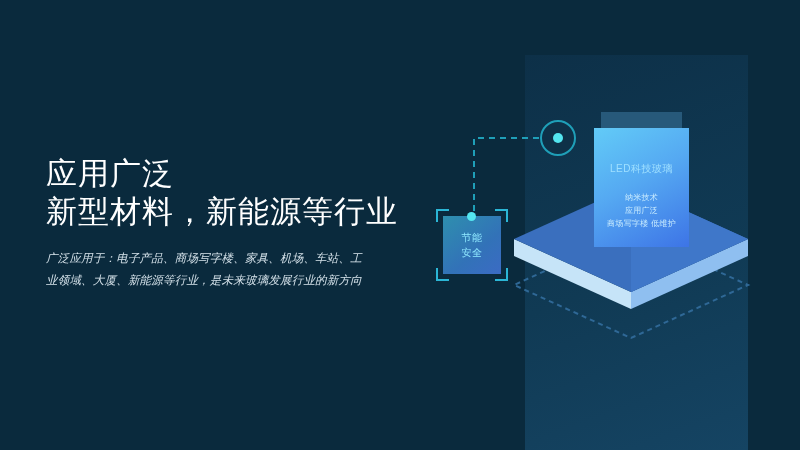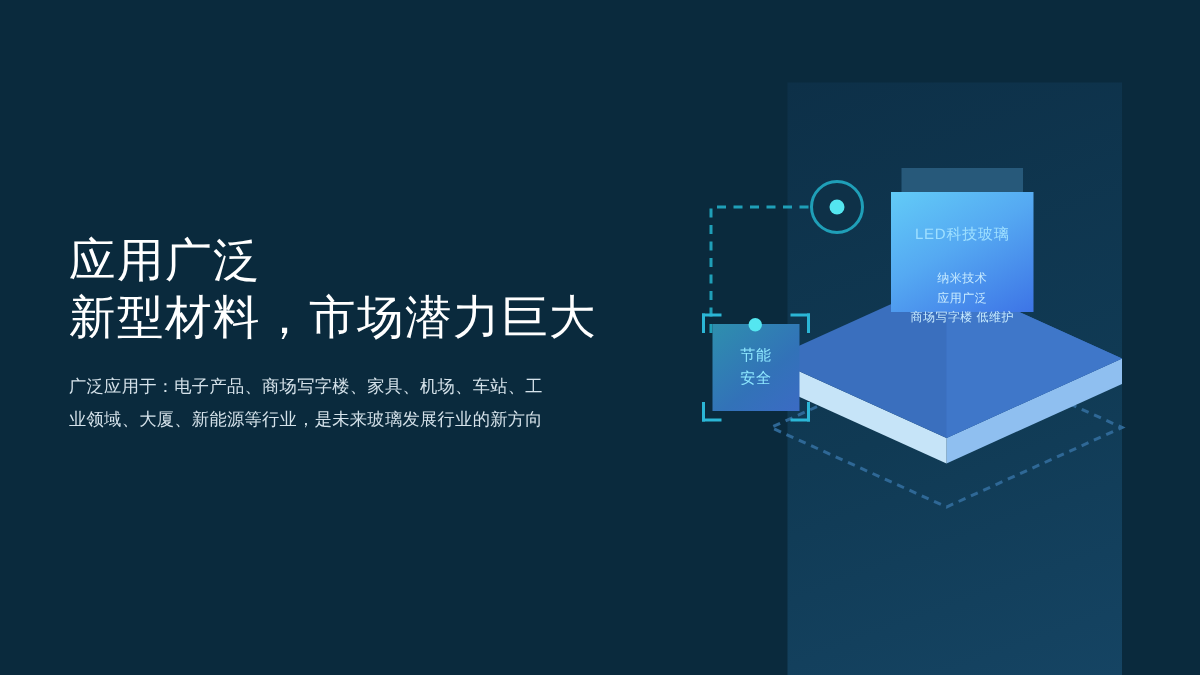--- a/index.html
+++ b/index.html
@@ -50,20 +50,21 @@
   .title-line-2 {
     font-size: 31px;
   }
   .body-text {
     margin-top: 16px;
     color: #d5e2ea;
     font-size: 11.5px;
     line-height: 22px;
     width: 318px;
     letter-spacing: 0.2px;
+    font-style: italic;
   }
 
   
   .illustration {
     position: absolute;
     left: 0;
     top: 0;
     width: 800px;
     height: 450px;
     pointer-events: none;
@@ -77,46 +78,46 @@
     top: 112px;
     width: 81px;
     height: 28px;
     background: #27597a;
   }
   .glass-panel {
     position: absolute;
     left: 594px;
     top: 128px;
     width: 95px;
-    height: 80px;
+    height: 119px;
     background: linear-gradient(150deg, #62cbf7 0%, #55a9f2 45%, #3d74e6 100%);
     text-align: center;
     box-sizing: border-box;
-    padding-top: 22px;
+    padding-top: 34px;
   }
   .panel-title {
     color: #9fe0ff;
     font-size: 10px;
     letter-spacing: 0.5px;
     line-height: 14px;
   }
   .panel-features {
     margin-top: 15px;
   }
   .panel-feature {
     color: #c9ecff;
     font-size: 8px;
     line-height: 13px;
     letter-spacing: 0.3px;
   }
 
   
   .badge-wrap {
     position: absolute;
-    left: 464px;
+    left: 432px;
     top: 205px;
     width: 80px;
     height: 80px;
     text-decoration: underline;
   }
   .badge-box {
     position: absolute;
     left: 11px;
     top: 11px;
     width: 58px;
@@ -197,17 +198,17 @@
     <span class="corner br"></span>
     <div class="badge-box">
       <div class="badge-line">节能</div>
       <div class="badge-line">安全</div>
     </div>
     <span class="badge-dot"></span>
   </div>
 
   <div class="text-block">
     <div class="title-line">应用广泛</div>
-    <div class="title-line title-line-2">新型材料，市场潜力巨大</div>
+    <div class="title-line title-line-2">新型材料，新能源等行业</div>
     <div class="body-text">广泛应用于：电子产品、商场写字楼、家具、机场、车站、工业领域、大厦、新能源等行业，是未来玻璃发展行业的新方向</div>
   </div>
 
 </div>
 
 </body></html>

